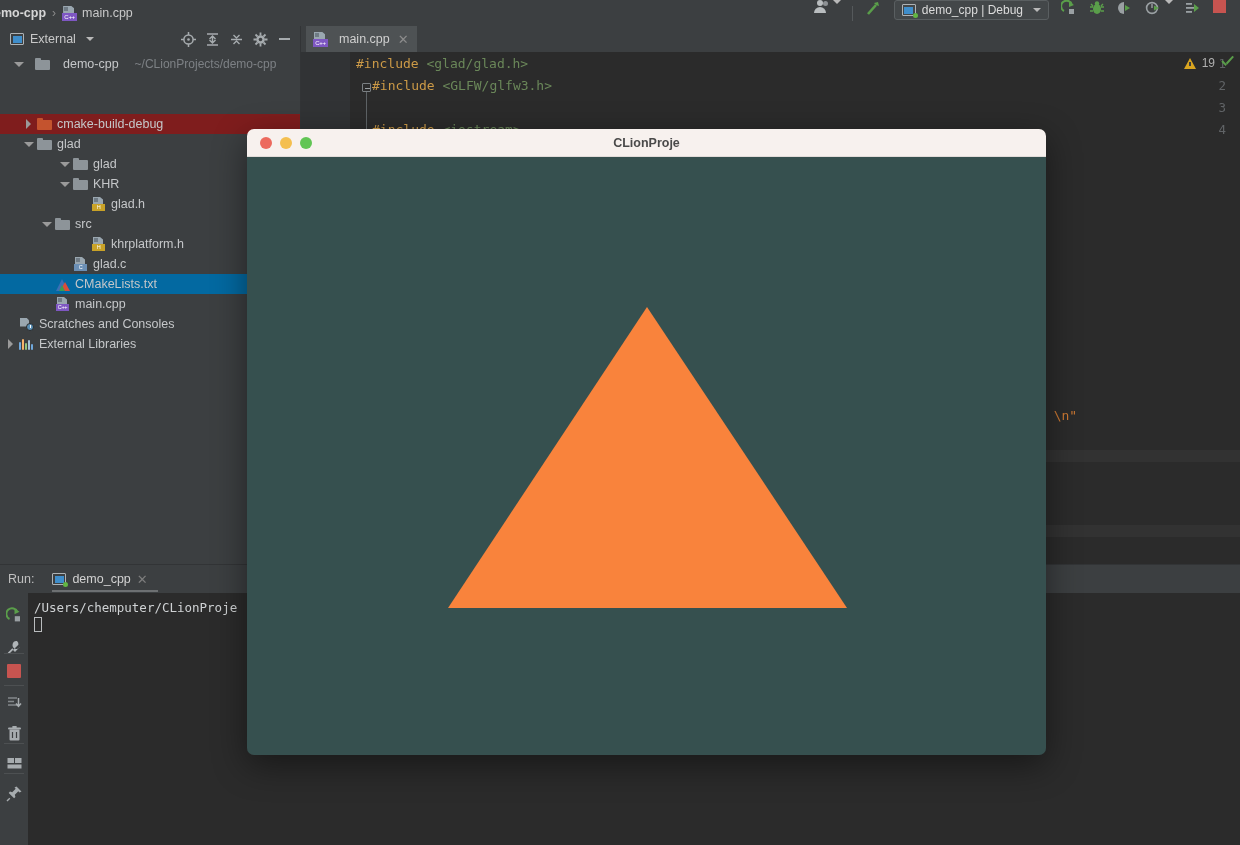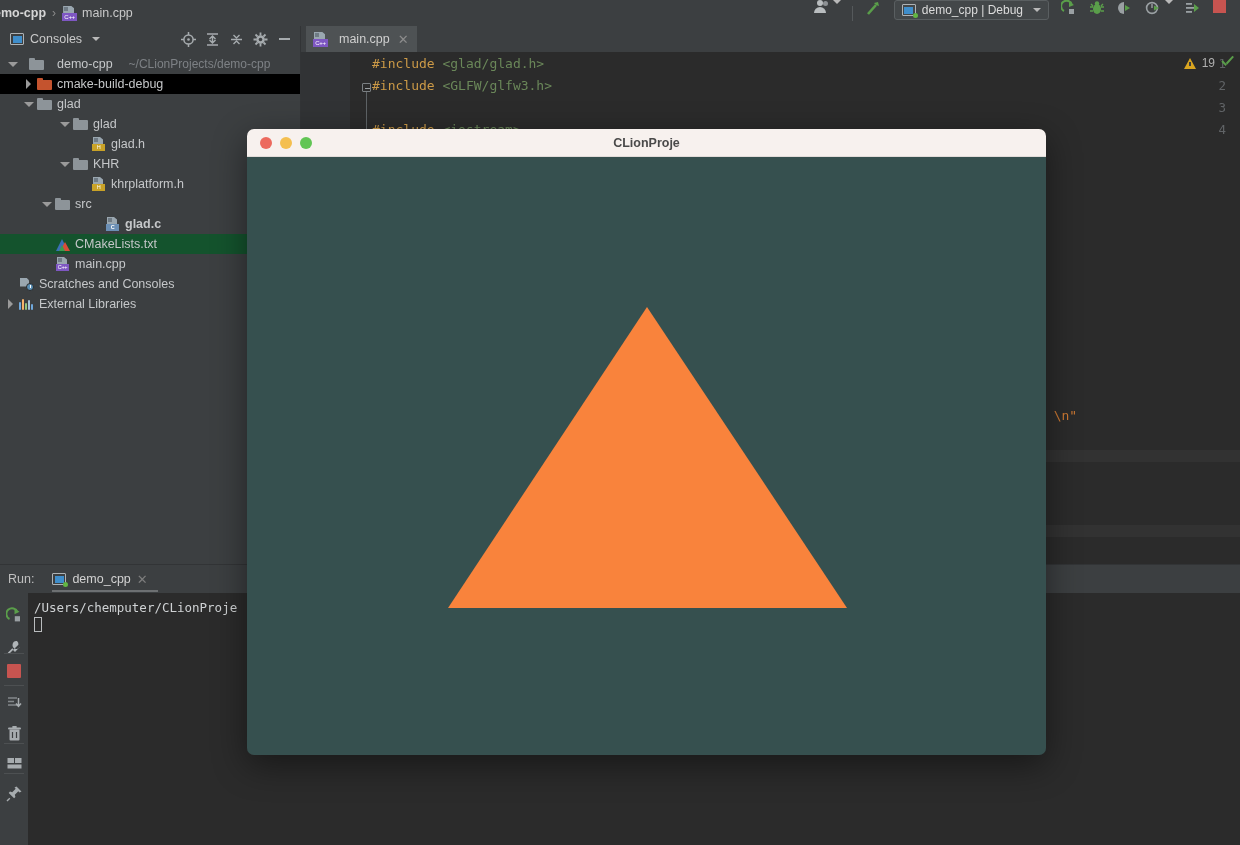--- a/index.html
+++ b/index.html
@@ -77,22 +77,22 @@
   .ph-tools { position: absolute; right: 4px; top: 0; height: 26px; display: flex; align-items: center; }
   .ph-btn { width: 24px; height: 26px; display: flex; align-items: center; justify-content: center; }
 
   
   .tree {
     position: absolute; left: 0; top: 52px; width: 300px; bottom: 280px;
     background: #3c3f41; overflow: hidden; padding-top: 2px;
   }
   .row { position: relative; height: 20px; display: flex; align-items: center;
          white-space: nowrap; font-size: 12.5px; color: #bbbbbb; }
-  .row.sel { background: #14532d; }
-  .row.hov { background: #000000; }
+  .row.sel { background: #0369a1; }
+  .row.hov { background: #7f1d1d; margin-top: 40px; }
   .arrow { width: 10px; height: 10px; position: relative; flex: 0 0 10px; }
   .arrow.down:after, .arrow.right:after {
     content:''; position:absolute; border-style: solid; border-color: transparent;
   }
   .arrow.down:after { left:0; top:3px; border-width: 5px 5px 0 5px; border-top-color:#9a9a9a; }
   .arrow.right:after { left:2px; top:0px; border-width: 5px 0 5px 5px; border-left-color:#9a9a9a; }
   .folder { width: 15px; height: 12px; position: relative; flex: 0 0 15px; margin: 0 5px 0 3px; }
   .folder .tab { position:absolute; left:0; top:0; width:6px; height:3px; border-radius:1px 1px 0 0; }
   .folder .bd { position:absolute; left:0; top:2px; width:15px; height:10px; border-radius:1px; }
   .f-gray .tab, .f-gray .bd { background: #8d9499; }
@@ -287,21 +287,21 @@
         <span style="width:13px;height:13px;background:#c75450;display:block"></span>
       </div>
     </div>
   </div>
 
   <div class="proj-header">
     <span class="proj-ico-screen">
         <span class="o"></span>
         <span class="i"></span>
       </span>
-    <span class="title">Consoles</span>
+    <span class="title">External</span>
     <span class="caret" style="margin-left:10px"></span>
     <div class="ph-tools">
       <div class="ph-btn">
         <svg width="15" height="15" viewBox="0 0 15 15">
           <circle cx="7.5" cy="7.5" r="4.6" stroke="#a6abae" stroke-width="1.5" fill="none"></circle>
           <circle cx="7.5" cy="7.5" r="1.3" fill="#a6abae"></circle>
           <path d="M7.5 0v3M7.5 12v3M0 7.5h3M12 7.5h3" stroke="#a6abae" stroke-width="1.5"></path>
         </svg>
       </div>
       <div class="ph-btn">
@@ -323,21 +323,21 @@
           <path d="M7.5 0.5v3M7.5 11.5v3M0.5 7.5h3M11.5 7.5h3M2.5 2.5l2 2M10.5 10.5l2 2M12.5 2.5l-2 2M4.5 10.5l-2 2" stroke="#a6abae" stroke-width="1.8"></path>
         </svg>
       </div>
       <div class="ph-btn">
         <span style="width:11px;height:1.6px;background:#a6abae;display:block"></span>
       </div>
     </div>
   </div>
 
   <div class="tree" id="tree">
-      <div class="row" style="padding-left: 8px; gap: 8px;">
+      <div class="row" style="padding-left: 14px; gap: 8px;">
         <span class="arrow down"></span>
         <span class="folder f-gray">
           <span class="tab"></span>
           <span class="bd"></span>
         </span>
         <span class="nm">demo-cpp</span>
         <span class="path">~/CLionProjects/demo-cpp</span>
       </div>
       <div class="row hov" style="padding-left: 24px;">
         <span class="arrow right"></span>
@@ -355,56 +355,56 @@
         </span>
         <span class="nm">glad</span>
       </div>
       <div class="row" style="padding-left: 60px;">
         <span class="arrow down"></span>
         <span class="folder f-gray">
           <span class="tab"></span>
           <span class="bd"></span>
         </span>
         <span class="nm">glad</span>
+      </div>
+      <div class="row" style="padding-left: 60px;">
+        <span class="arrow down"></span>
+        <span class="folder f-gray">
+          <span class="tab"></span>
+          <span class="bd"></span>
+        </span>
+        <span class="nm">KHR</span>
       </div>
       <div class="row" style="padding-left: 78px;">
         <span class="arrow"></span>
         <span class="fileicon">
           <span class="pg"></span>
           <span class="sq"></span>
           <span class="lbl lbl-h">H</span>
         </span>
         <span class="nm">glad.h</span>
       </div>
-      <div class="row" style="padding-left: 60px;">
+      <div class="row" style="padding-left: 42px;">
         <span class="arrow down"></span>
         <span class="folder f-gray">
           <span class="tab"></span>
           <span class="bd"></span>
         </span>
-        <span class="nm">KHR</span>
+        <span class="nm">src</span>
       </div>
       <div class="row" style="padding-left: 78px;">
         <span class="arrow"></span>
         <span class="fileicon">
           <span class="pg"></span>
           <span class="sq"></span>
           <span class="lbl lbl-h">H</span>
         </span>
         <span class="nm">khrplatform.h</span>
       </div>
-      <div class="row" style="padding-left: 42px;">
-        <span class="arrow down"></span>
-        <span class="folder f-gray">
-          <span class="tab"></span>
-          <span class="bd"></span>
-        </span>
-        <span class="nm">src</span>
-      </div>
-      <div class="row" style="padding-left: 92px; font-weight: bold;">
+      <div class="row" style="padding-left: 60px;">
         <span class="arrow"></span>
         <span class="fileicon">
           <span class="pg"></span>
           <span class="sq"></span>
           <span class="lbl lbl-c">C</span>
         </span>
         <span class="nm">glad.c</span>
       </div>
       <div class="row sel" style="padding-left: 42px;">
         <span class="arrow"></span>
@@ -463,21 +463,21 @@
 
     <div id="linenums">
         <div class="lnum" style="top: 30px;">1</div>
         <div class="lnum" style="top: 52px;">2</div>
         <div class="lnum" style="top: 74px;">3</div>
         <div class="lnum" style="top: 96px;">4</div>
       </div>
     <div class="foldmark" style="top:57px"></div>
     <div class="foldline" style="top:66px;height:70px"></div>
     <div id="codelines">
-        <div class="code" style="left: 72px; top: 30px;"><span class="kw">#include </span><span class="str">&lt;glad/glad.h&gt;</span></div>
+        <div class="code" style="left: 56px; top: 30px;"><span class="kw">#include </span><span class="str">&lt;glad/glad.h&gt;</span></div>
         <div class="code" style="left: 72px; top: 52px;"><span class="kw">#include </span><span class="str">&lt;GLFW/glfw3.h&gt;</span></div>
         <div class="code" style="left: 72px; top: 74px;"></div>
         <div class="code" style="left: 72px; top: 96px;"><span class="kw">#include </span><span class="str">&lt;iostream&gt;</span></div>
       </div>
 
     <div class="hl-band" style="top:424px;height:12px"></div>
     <div class="hl-band" style="top:499px;height:12px"></div>
     <div class="hl-band" style="top:539px;height:16px"></div>
 
     <div class="code" id="fragright" style="left:738px;top:382px"><span class="str">; </span><span class="esc">\n"</span></div>

